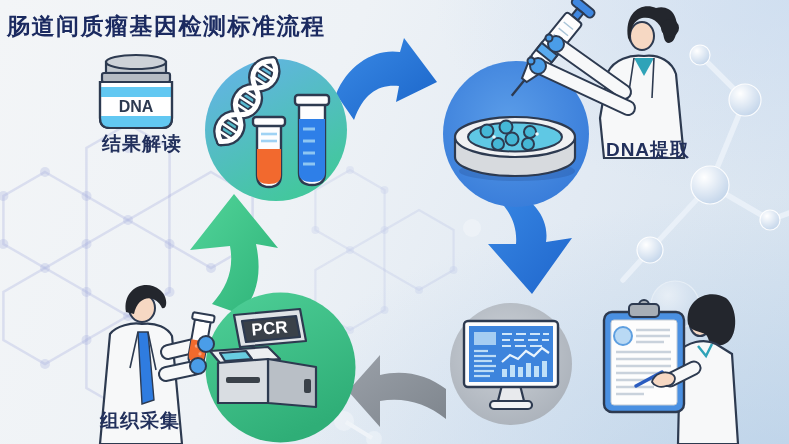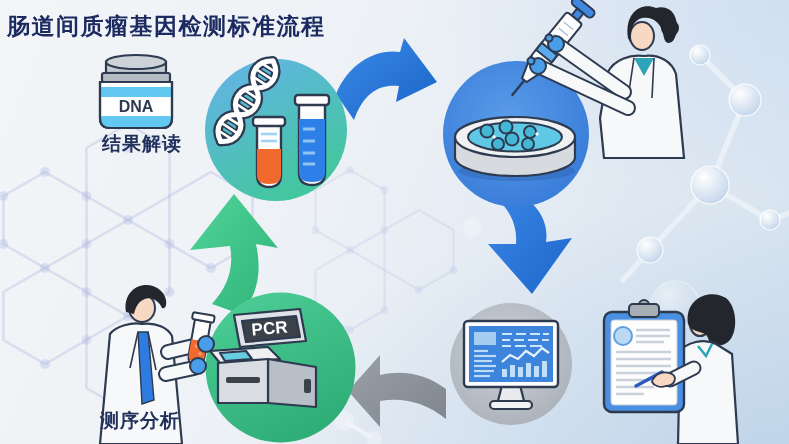--- a/index.html
+++ b/index.html
@@ -400,15 +400,16 @@
       <line x1="98" y1="80" x2="74" y2="92" stroke="#2d3a50" stroke-width="15"></line>
       <line x1="98" y1="80" x2="74" y2="92" stroke="#f7f8f9" stroke-width="11"></line>
     </g>
     <line x1="40" y1="98" x2="66" y2="84" stroke="#2a5cc0" stroke-width="3.5" stroke-linecap="round"></line>
     <path d="M56,94 C58,86 68,82 76,86 C82,90 78,98 70,98 C64,100 58,98 56,94 Z" fill="#f6d8c3" stroke="#2d3a50" stroke-width="1.8"></path>
   </svg>
 
   <div class="abs title" style="left:7px;top:11px">肠道间质瘤基因检测标准流程</div>
 
   <div class="abs step-label" style="left:86px;top:131px;width:112px">结果解读</div>
-  <div class="abs step-label" style="left:84px;top:408px;width:112px">测序分析</div>
+  <div class="abs step-label" style="left:592px;top:137px;width:112px">DNA提取</div>
+  <div class="abs step-label" style="left:84px;top:408px;width:112px">组织采集</div>
 
 </div>
 
 </body></html>

